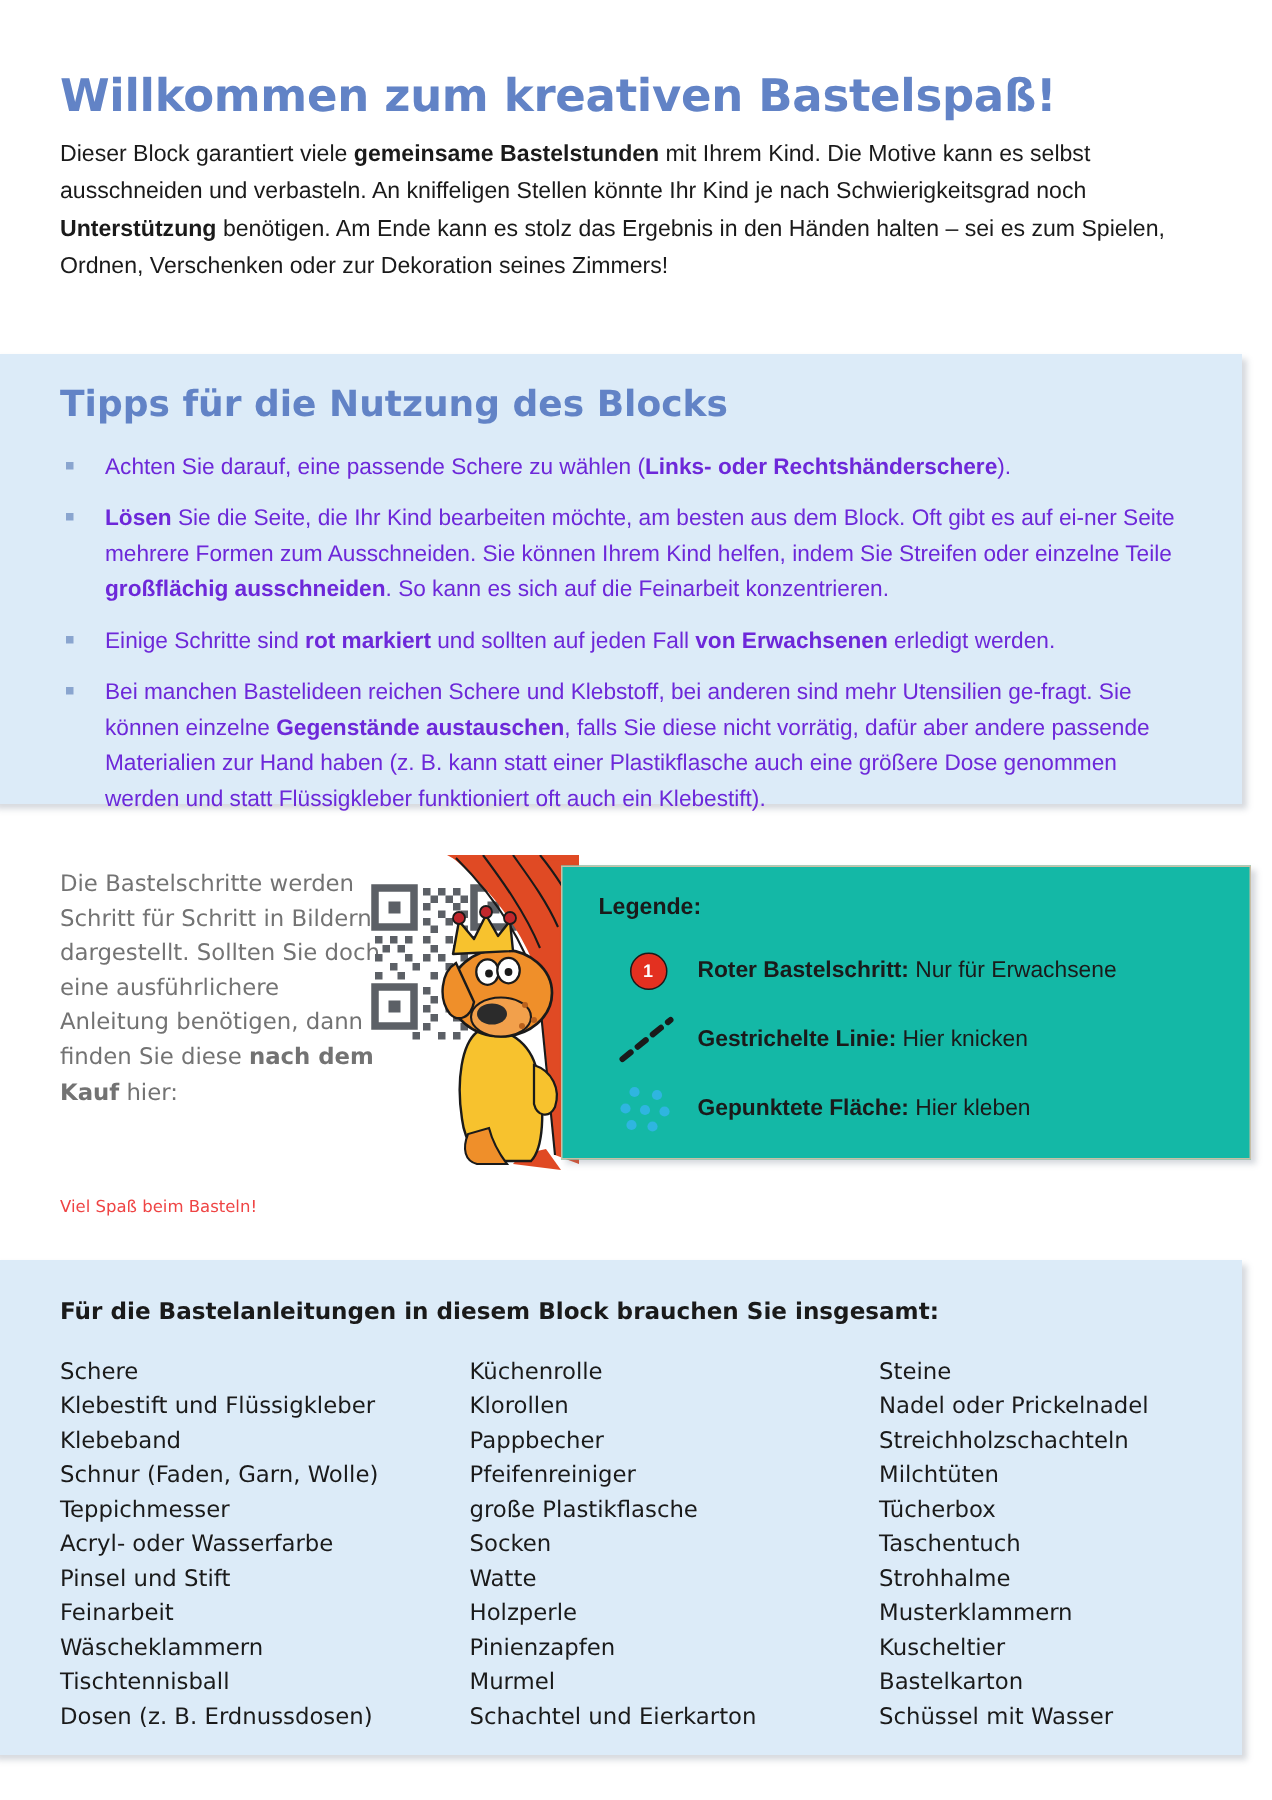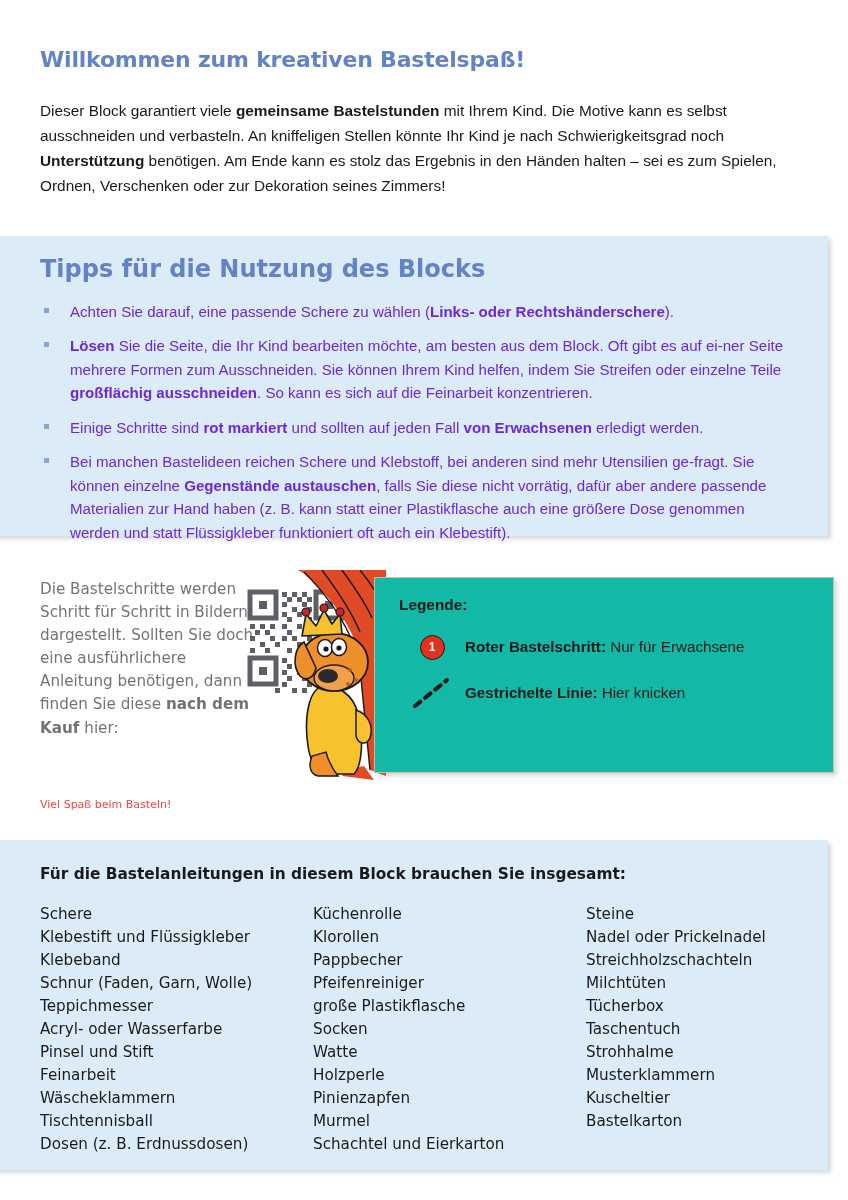--- a/index.html
+++ b/index.html
@@ -20,24 +20,24 @@
   
   .welcome-section {
     position: absolute;
     left: 40px;
     top: 48px;
     width: 768px;
   }
   .welcome-title {
     font-family: "DejaVu Sans", sans-serif;
     font-weight: bold;
-    font-size: 22px;
+    font-size: 30px;
     letter-spacing: -0.2px;
     color: #6283c6;
-    margin: 0 0 27px 0;
+    margin: 0 0 10px 0;
     line-height: 1.1;
   }
   .welcome-body {
     font-size: 15.4px;
     line-height: 1.62;
     color: #1a1a1a;
     margin: 0;
     width: 757px;
   }
   .welcome-body b { font-weight: bold; }
@@ -374,20 +374,36 @@
 
     <div class="legend-row">
       <div class="legend-icon">
         <svg width="42" height="34" viewBox="0 0 42 34">
           <path d="M4 30 L 36 4" stroke="#1a1a1a" stroke-width="4" stroke-linecap="round" stroke-dasharray="7 6" fill="none"></path>
         </svg>
       </div>
       <div class="legend-text"><b>Gestrichelte Linie:</b> Hier knicken</div>
     </div>
 
+    <div class="legend-row">
+      <div class="legend-icon">
+        <svg width="44" height="38" viewBox="0 0 44 38">
+          <g fill="#2fb5e0">
+            <circle cx="13" cy="8" r="3.4"></circle>
+            <circle cx="28" cy="10" r="3.4"></circle>
+            <circle cx="7" cy="19" r="3.4"></circle>
+            <circle cx="20" cy="20" r="3.4"></circle>
+            <circle cx="33" cy="21" r="3.4"></circle>
+            <circle cx="11" cy="30" r="3.4"></circle>
+            <circle cx="25" cy="31" r="3.4"></circle>
+          </g>
+        </svg>
+      </div>
+      <div class="legend-text"><b>Gepunktete Fläche:</b> Hier kleben</div>
+    </div>
 
   </div>
 </div>
 
 <div class="materials-box">
   <div class="materials-title">Für die Bastelanleitungen in diesem Block brauchen Sie insgesamt:</div>
   <div class="materials-cols">
     <div class="materials-col">
       <ul>
           <li>Schere</li>
@@ -423,16 +439,17 @@
           <li>Steine</li>
           <li>Nadel oder Prickelnadel</li>
           <li>Streichholzschachteln</li>
           <li>Milchtüten</li>
           <li>Tücherbox</li>
           <li>Taschentuch</li>
           <li>Strohhalme</li>
           <li>Musterklammern</li>
           <li>Kuscheltier</li>
           <li>Bastelkarton</li>
+          <li>Schüssel mit Wasser</li>
         </ul>
     </div>
   </div>
 </div>
 
 </body></html>

